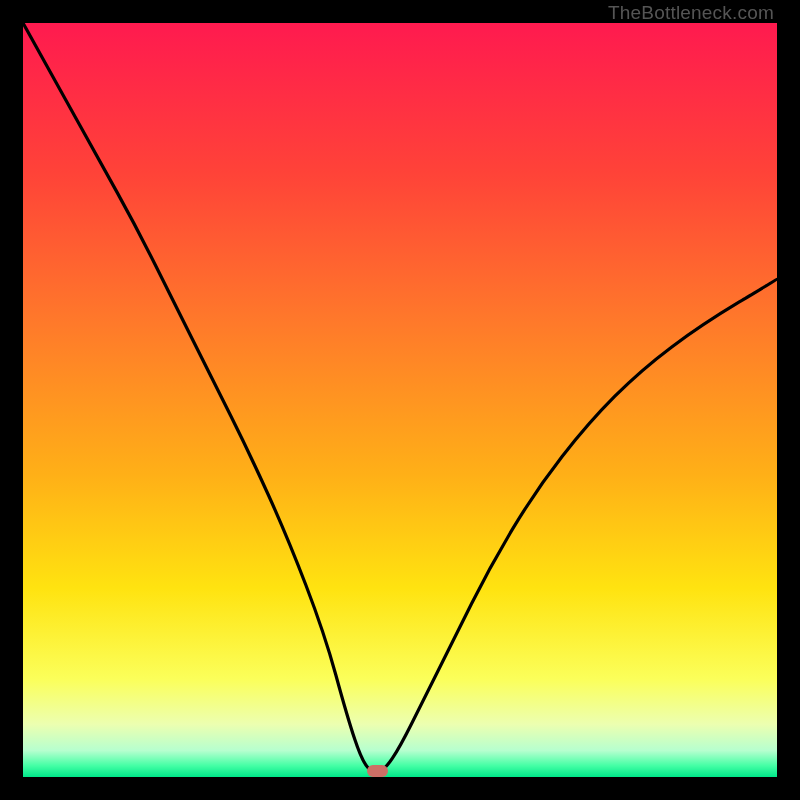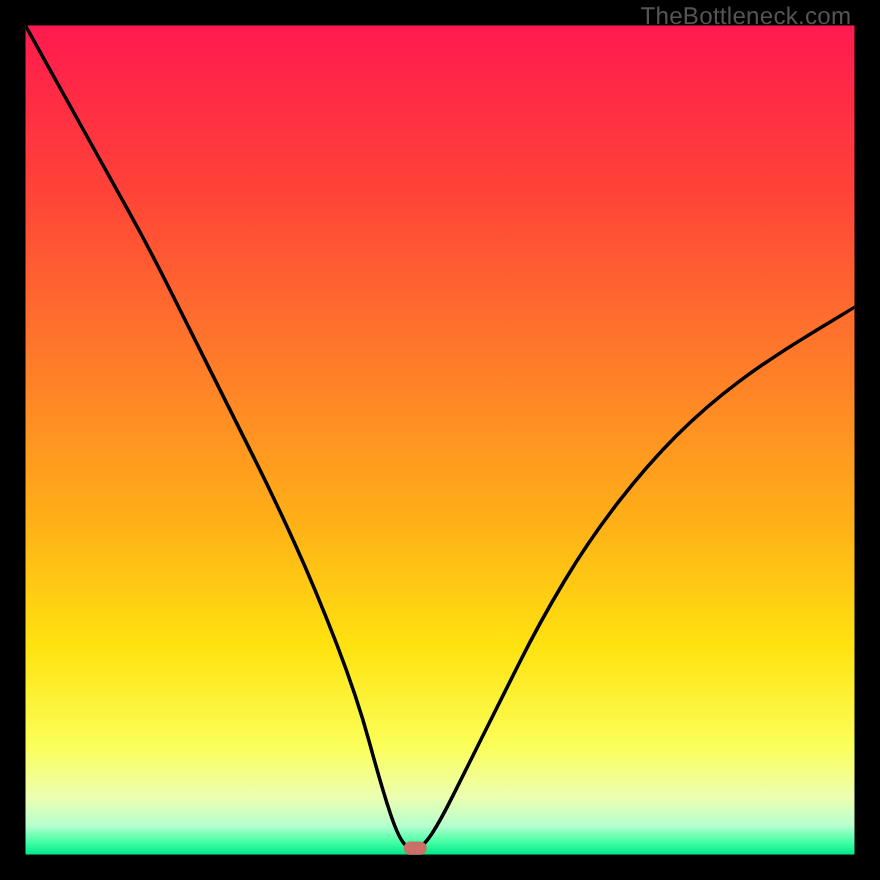--- a/index.html
+++ b/index.html
@@ -24,21 +24,21 @@
     left: 0;
     top: 0;
     width: 754px;
     height: 754px;
   }
   .watermark {
     position: absolute;
     top: 2px;
     right: 26px;
     color: #555;
-    font-size: 22px;
+    font-size: 19px;
     font-weight: 500;
     letter-spacing: 0.2px;
     text-align: right;
   }
   .marker {
     position: absolute;
     background: #cc6f66;
     border-radius: 6px;
   }
 </style>

